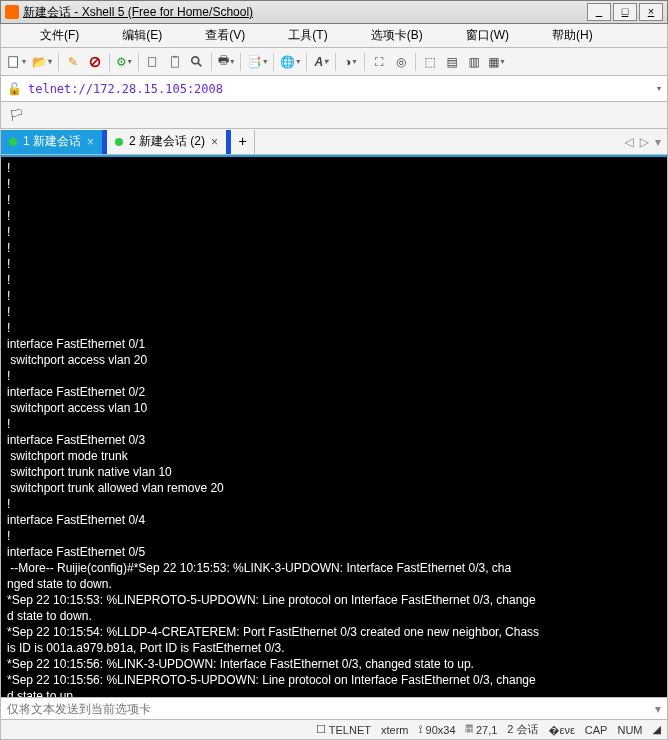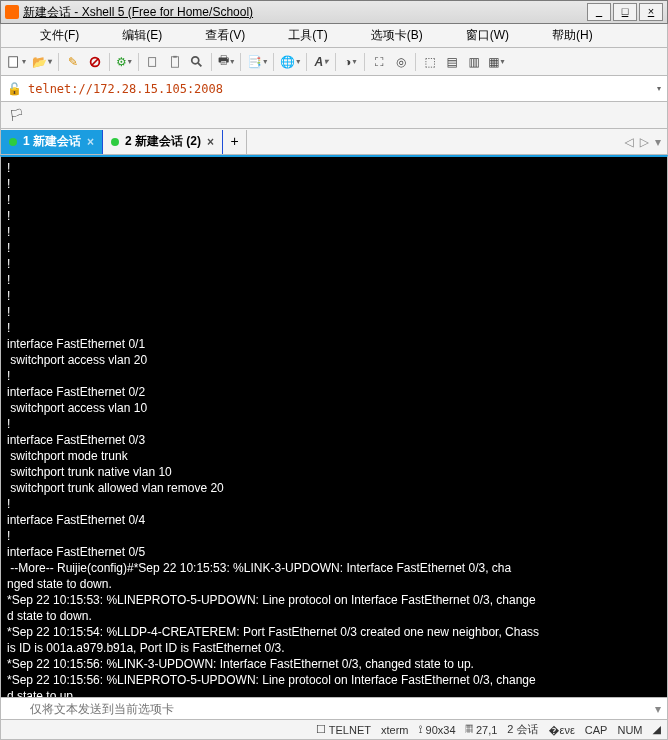--- a/index.html
+++ b/index.html
@@ -13,36 +13,36 @@
   .menubar { height: 24px; background: #f4f4f4; border: 1px solid #bbb; border-top: none; display: flex; align-items: center; padding: 0 4px; gap: 2px; }
   .menu-item { padding: 2px 6px; cursor: pointer; margin-left: 29px; }
 
   .toolbar { height: 28px; background: #f4f4f4; border: 1px solid #bbb; border-top: none; display: flex; align-items: center; padding: 0 4px; gap: 2px; }
   .tool { height: 20px; min-width: 20px; display: inline-flex; align-items: center; justify-content: center; color: #444; cursor: pointer; padding: 0 2px; border-radius: 2px; }
   .tool svg { width: 14px; height: 14px; }
   .sep { width: 1px; height: 18px; background: #ccc; margin: 0 2px; }
   .dd { font-size: 8px; color: #666; margin-left: 1px; }
 
   .addr { height: 26px; background: #fff; border: 1px solid #bbb; border-top:none; display: flex; align-items: center; padding: 0 6px; gap: 6px; }
-  .addr input { flex: 1; border: none; outline: none; font-size: 12px; font-family: "Consolas", monospace; color: #c2410c; }
+  .addr input { flex: 1; border: none; outline: none; font-size: 12px; font-family: "Consolas", monospace; color: #6d28d9; }
   .lock { color: #999; }
 
   .hint { padding: 6px 8px; display: flex; align-items: center; gap: 6px; color: #444; border: 1px solid #bbb; border-top:none; background:#f4f4f4; }
 
   .tabs { height: 26px; background: #f4f4f4; border: 1px solid #bbb; border-top:none; display: flex; align-items: center; }
-  .tab { height: 24px; display: flex; align-items: center; gap: 6px; padding: 0 8px; border-right: 1px solid #1d4ed8; cursor: pointer; font-weight: bold; }
+  .tab { height: 24px; display: flex; align-items: center; gap: 6px; padding: 0 8px; border-right: 5px solid #1d4ed8; cursor: pointer; }
   .tab.active { background: #1b9de0; color: #fff; }
   .dot { width: 8px; height: 8px; border-radius: 50%; background: #2ecc40; display: inline-block; }
   .close-x { font-size: 12px; opacity: .7; }
   .addtab { width: 24px; text-align: center; font-size: 14px; cursor: pointer; border-right:1px solid #bbb; height:24px; line-height:22px; }
   .tabs-end { margin-left:auto; display:flex; align-items:center; gap:6px; padding-right:6px; color:#888; }
 
   .term-wrap { flex: 1; border: 1px solid #bbb; border-top: 2px solid #1b9de0; background: #000; color: #fff; font-family: "Consolas", "Courier New", monospace; font-size: 12px; line-height: 15px; padding: 4px 6px; overflow: hidden; white-space: pre; }
 
-  .send { height: 22px; background: #fff; border: 1px solid #bbb; border-top:none; display:flex; align-items:center;padding-left:23px; }
+  .send { height: 22px; background: #fff; border: 1px solid #bbb; border-top:none; display:flex; align-items:center; }
   .send input { flex:1; border:none; outline:none; font-size:12px; padding:0 6px; color:#888; }
 
   .status { height: 20px; background: #f4f4f4; border: 1px solid #bbb; border-top:none; display:flex; align-items:center; font-size:11px; color:#333; gap:10px; padding:0 6px; }
   .status .sp { flex:1; }
   .status-cell { display:flex; align-items:center; gap:3px; }
 </style>
 </head>
 <body>
 
 <div class="titlebar">

